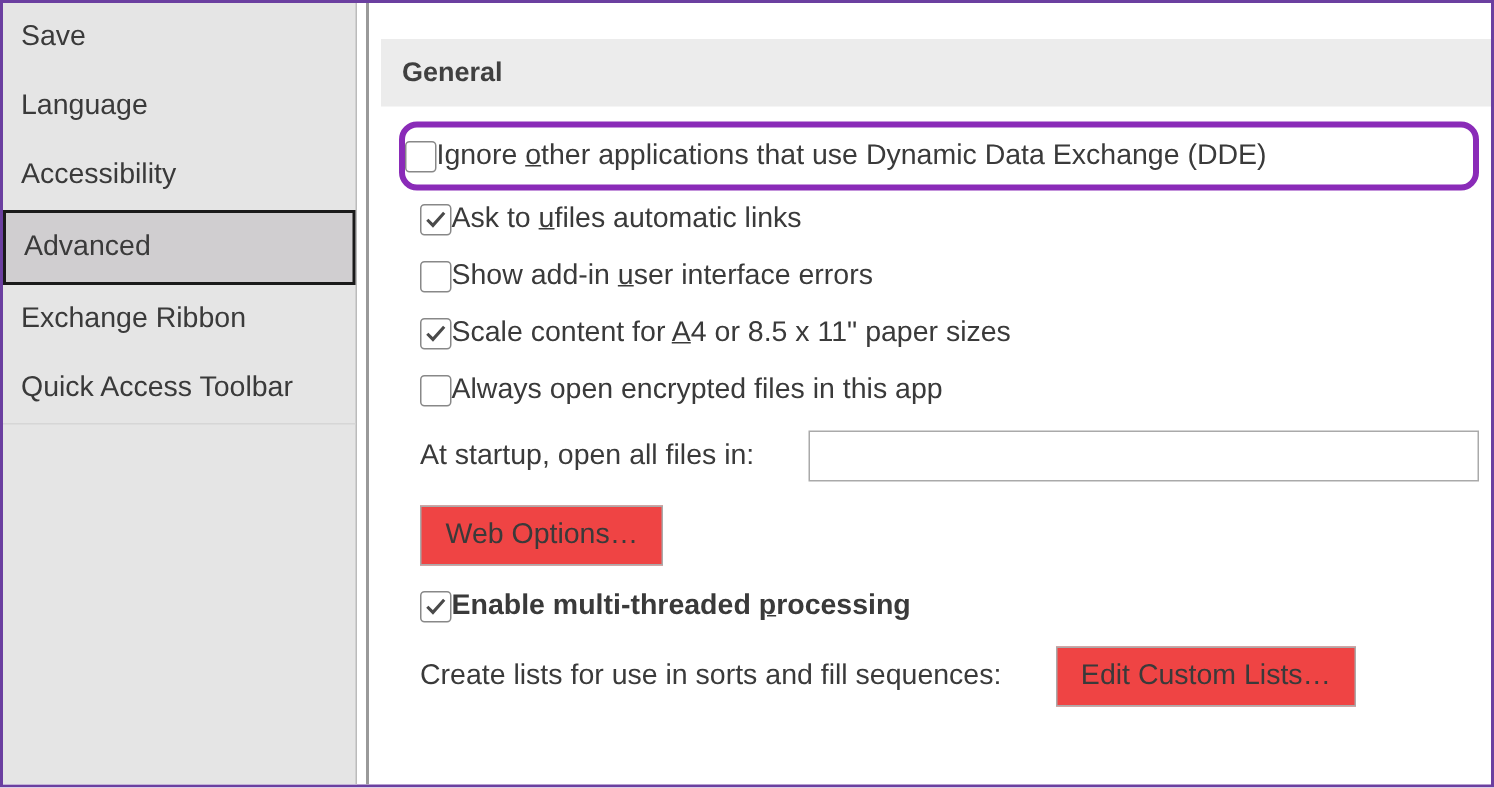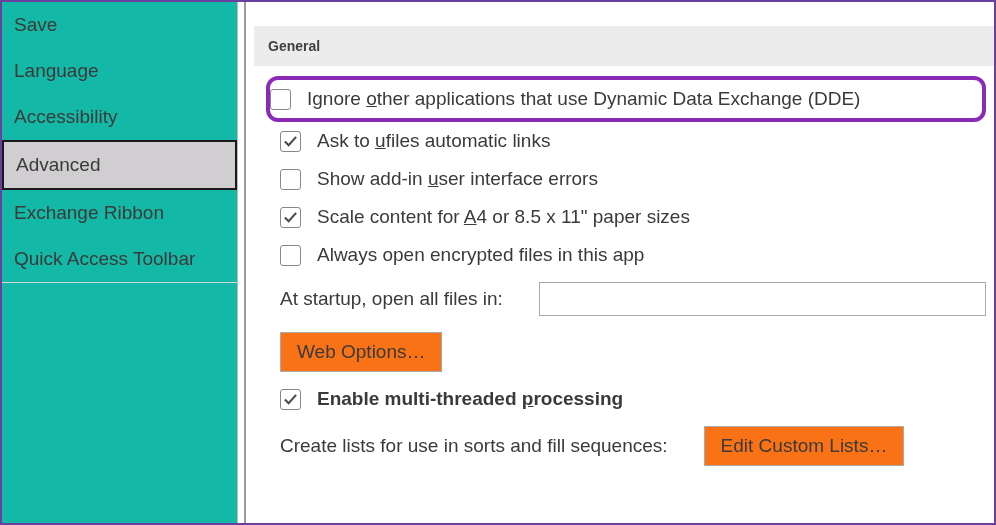--- a/index.html
+++ b/index.html
@@ -12,21 +12,21 @@
     .window {
       width: 996px;
       height: 525px;
       border: 2px solid #6b3fa0;
       display: flex;
       overflow: hidden;
     }
     .sidebar {
       width: 236px;
       border-right: 1px solid #bbb;
-      background: #14b8a6;
+      background: #e5e5e5;
       margin-right: 6px;
     }
     .sidebar-item {
       padding: 12px 10px 12px 12px;
       font-size: 19px;
       color: #3a3a3a;
       cursor: pointer;
     }
     .sidebar-item.selected {
       background: #d0ced0;
@@ -42,37 +42,37 @@
       background: #9a9a9a;
     }
     .content {
       flex: 1;
       padding: 0 0 0 8px;
       overflow: hidden;
     }
     .section-header {
       background: #ececec;
       font-weight: 600;
-      font-size: 14px;
+      font-size: 18px;
       color: #404040;
       padding: 12px 14px;
       margin-top: 24px;
     }
     .options {
       padding: 10px 8px 0 12px;
     }
     .highlighted {
       border: 4px solid #8a2bb8;
       border-radius: 12px;
       padding: 6px 10px;
     }
     .opt-row {
       display: flex;
       align-items: center;
-      gap: 16px;
+      gap: 0;
       padding: 8px 0;
     }
     .checkbox {
       width: 21px;
       height: 21px;
       border: 1.5px solid #888;
       border-radius: 3px;
       flex: 0 0 auto;
       display: flex;
       align-items: center;
@@ -91,21 +91,21 @@
       padding: 8px 0;
     }
     .text-input {
       flex: 1;
       height: 34px;
       border: 1px solid #aaa;
       background: #fff;
     }
     .btn {
       border: 1px solid #aaa;
-      background: #f97316;
+      background: #ef4444;
       padding: 8px 16px;
       font-family: inherit;
       font-size: 19px;
       color: #3a3a3a;
       cursor: pointer;
     }
   </style>
 </head>
 <body>
 

